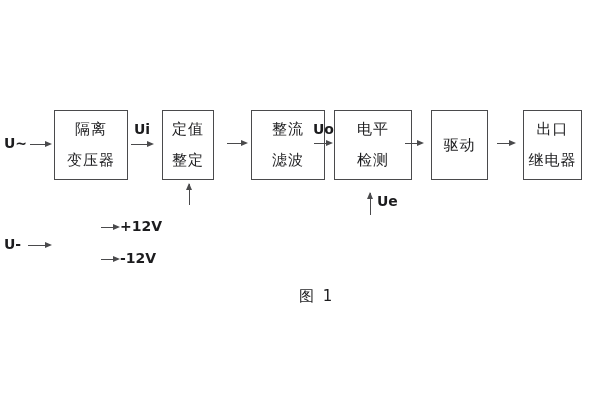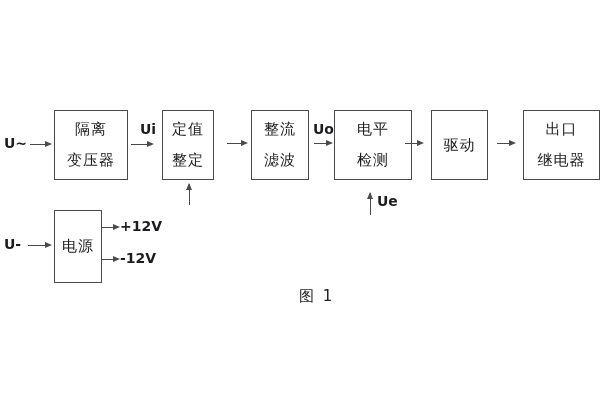--- a/index.html
+++ b/index.html
@@ -48,47 +48,44 @@
   <div class="box" style="left:54px;top:88px;width:74px;height:70px">
     <span>隔离</span>
     <span>变压器</span>
   </div>
 
   <div class="box" style="left:162px;top:88px;width:52px;height:70px">
     <span>定值</span>
     <span>整定</span>
   </div>
 
-  <div class="box" style="left:251px;top:88px;width:58px;height:70px">
+  <div class="box" style="left:251px;top:88px;width:74px;height:70px">
     <span>整流</span>
     <span>滤波</span>
   </div>
 
   <div class="box" style="left:334px;top:88px;width:78px;height:70px">
     <span>电平</span>
     <span>检测</span>
   </div>
 
   <div class="box single" style="left:431px;top:88px;width:57px;height:70px">
     <span>驱动</span>
   </div>
 
-  <div class="box" style="left:523px;top:88px;width:77px;height:70px">
+  <div class="box" style="left:523px;top:88px;width:59px;height:70px">
     <span>出口</span>
     <span>继电器</span>
   </div>
 
-  <div class="box single" style="left:54px;top:188px;width:48px;height:73px">
-    <span>电源</span>
-  </div>
 
 
 
   <div class="sig" style="left:4px;top:114px">U~</div>
-  <div class="sig" style="left:140px;top:100px">Ui</div>
+  <div class="sig" style="left:134px;top:100px">Ui</div>
   <div class="sig" style="left:313px;top:100px">Uo</div>
   <div class="sig" style="left:4px;top:215px">U-</div>
   <div class="sig" style="left:120px;top:197px">+12V</div>
   <div class="sig" style="left:120px;top:229px">-12V</div>
   <div class="sig" style="left:377px;top:172px">Ue</div>
 
   <div class="arr-r" style="left:30px;top:122px;width:15px"></div>
   <div class="arr-r" style="left:131px;top:122px;width:16px"></div>
   <div class="arr-r" style="left:227px;top:121px;width:14px"></div>
   <div class="arr-r" style="left:314px;top:121px;width:12px"></div>

